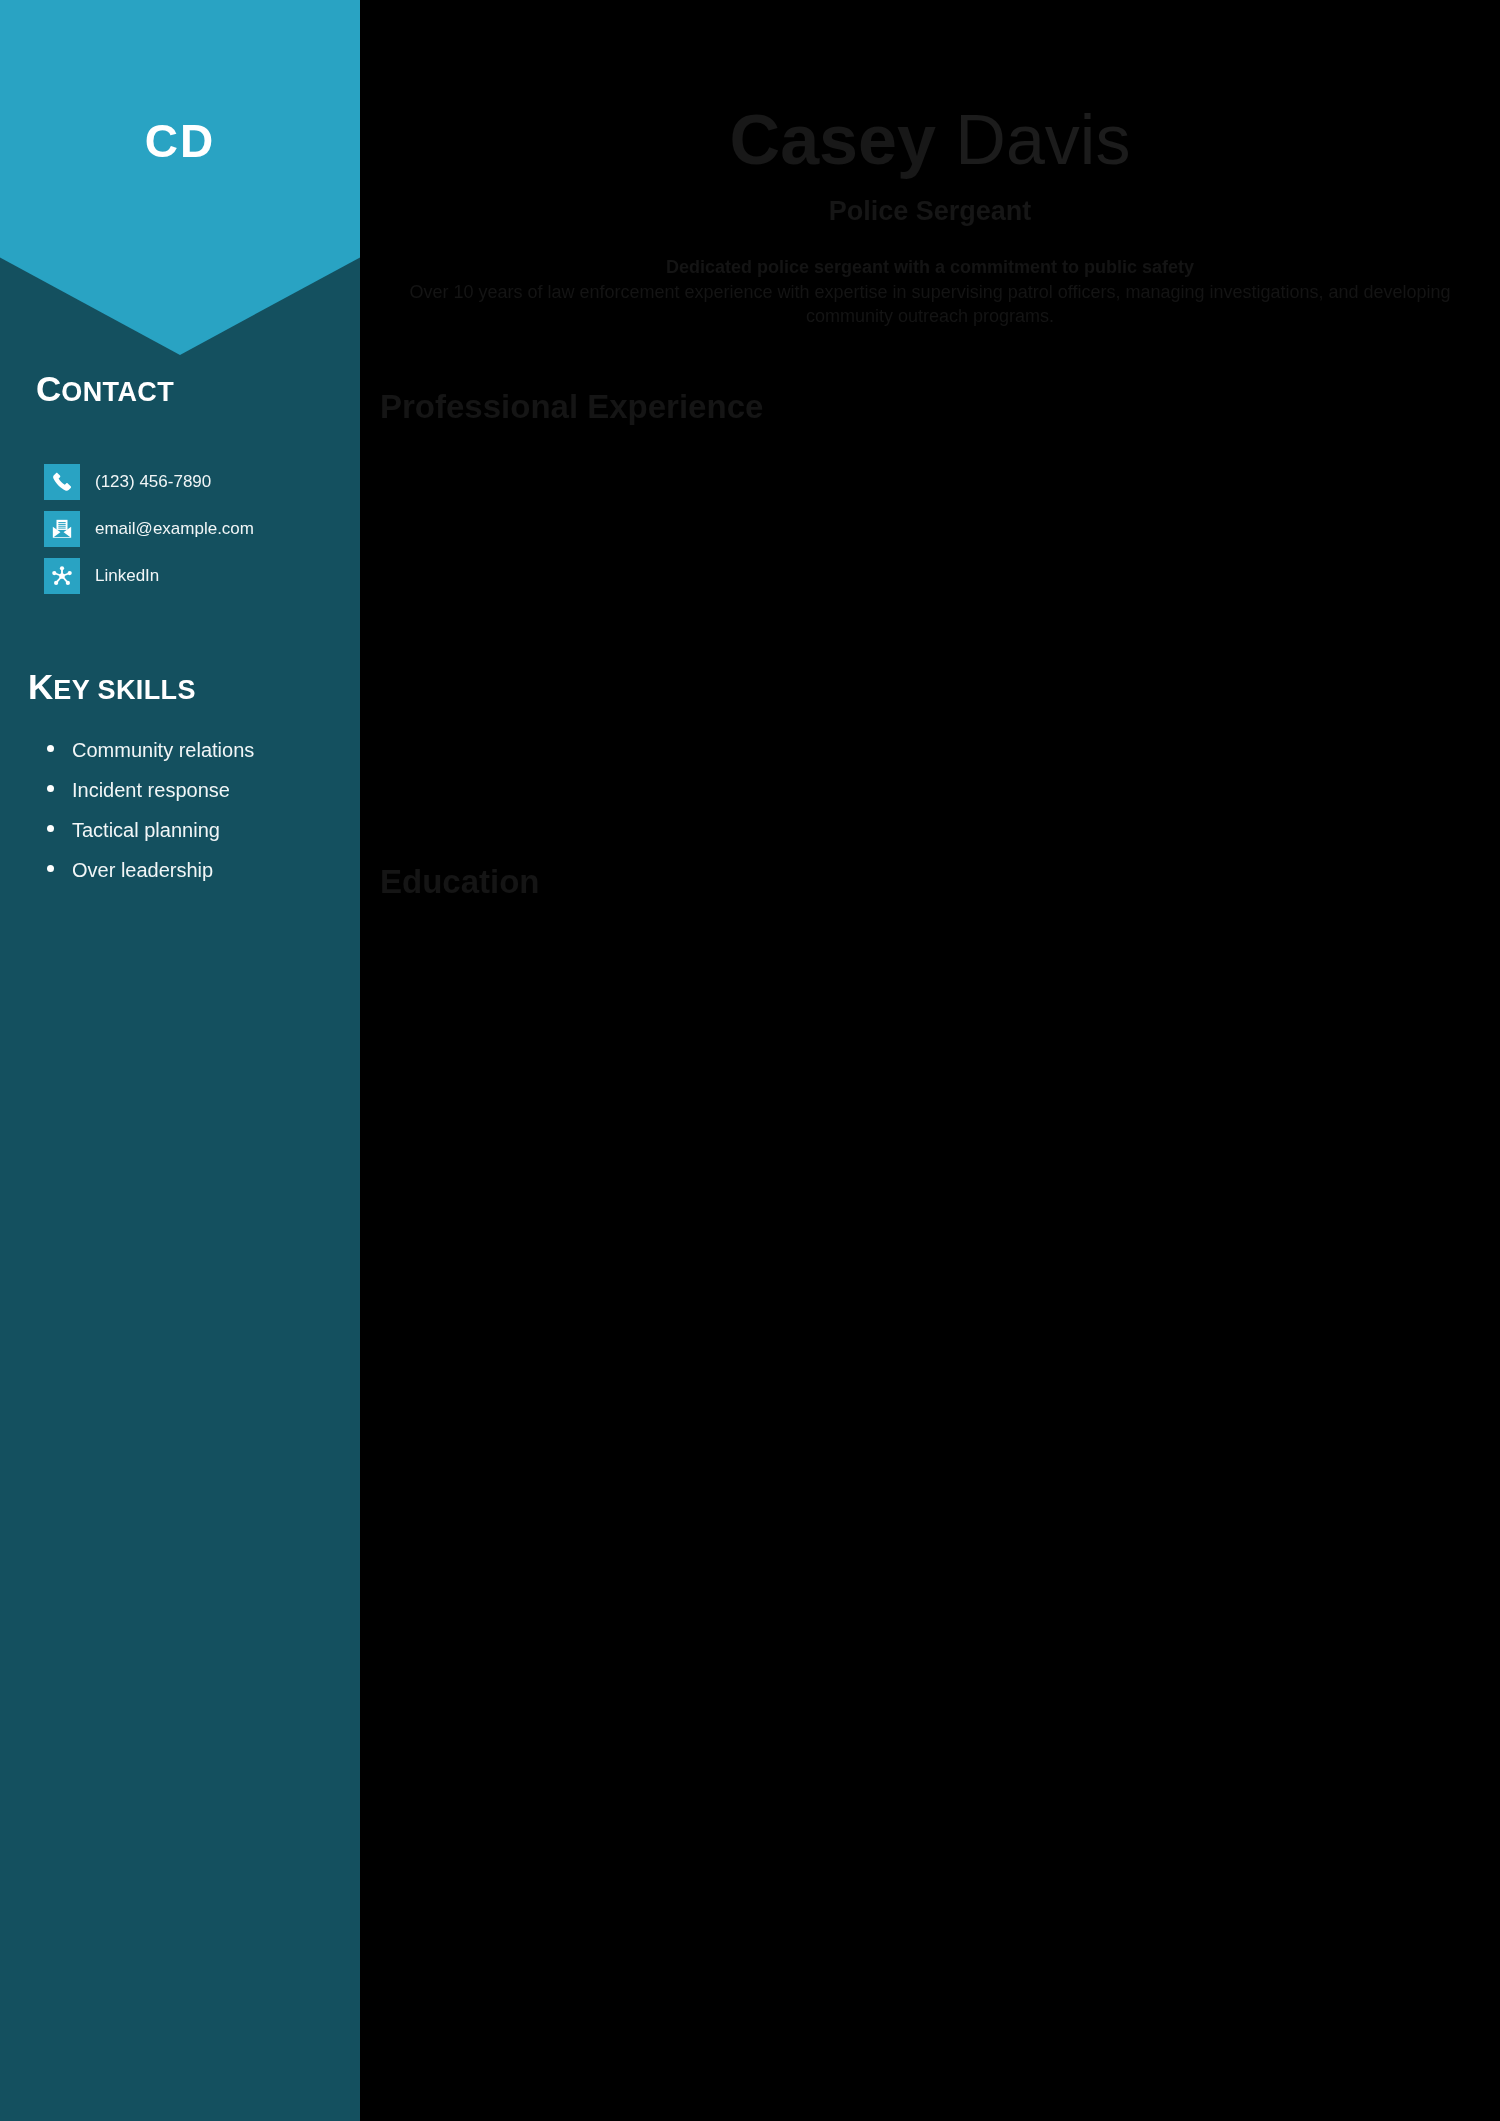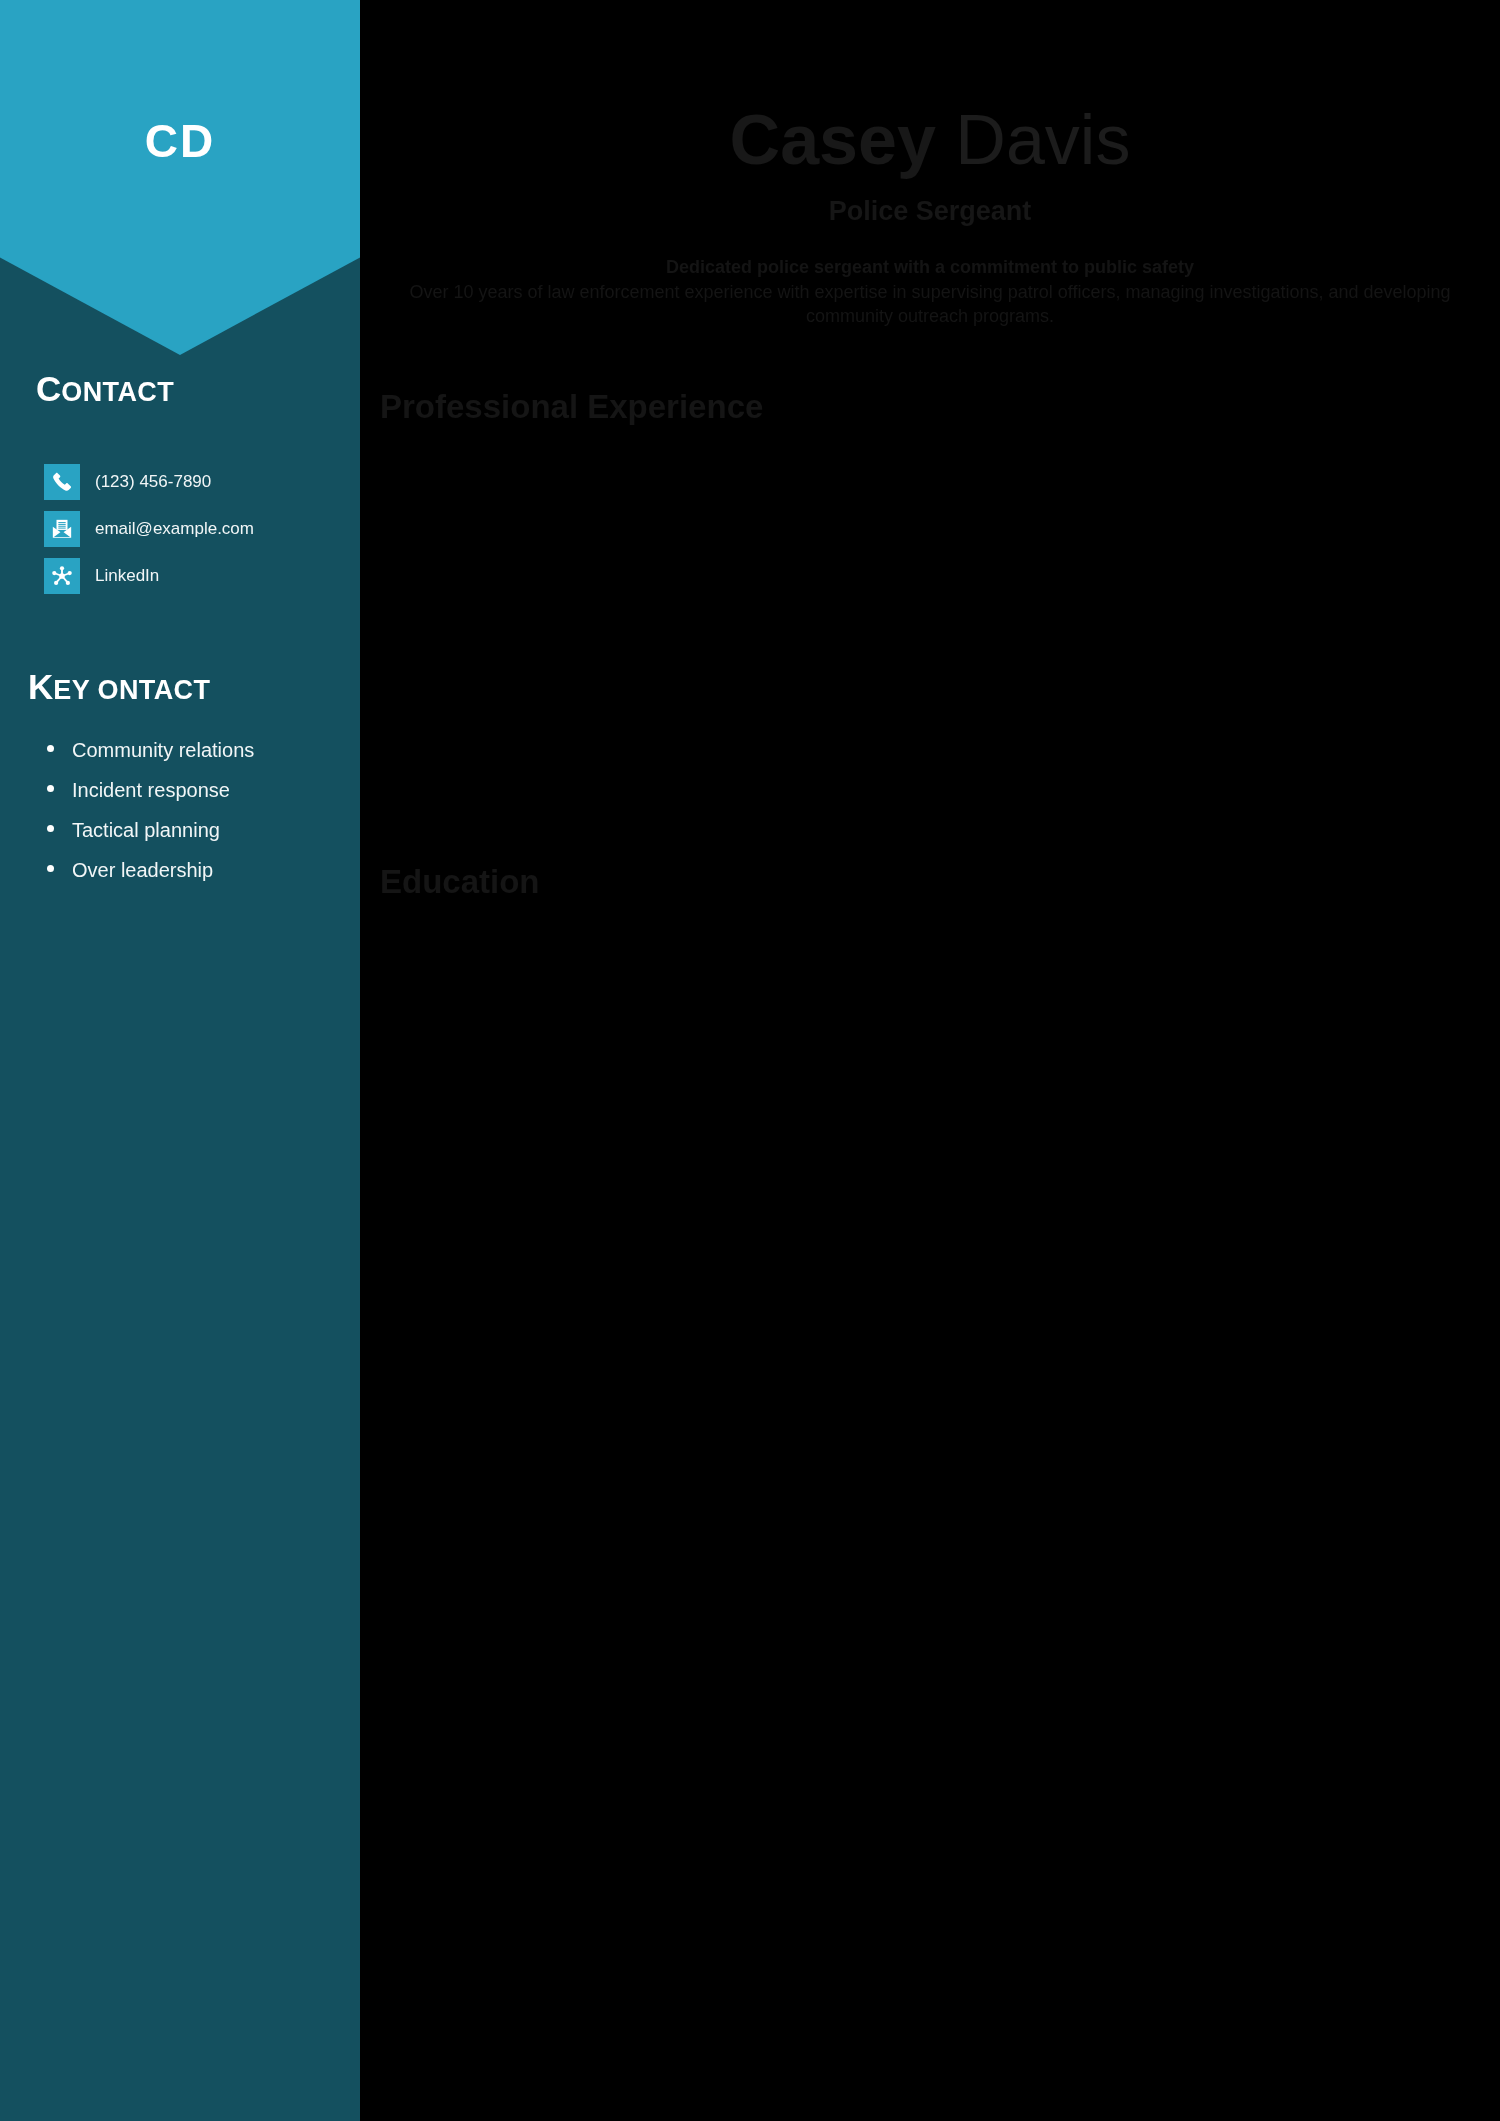--- a/index.html
+++ b/index.html
@@ -261,21 +261,21 @@
             </g>
           </svg>
         </span>
         <span class="contact-text">LinkedIn</span>
       </li>
 
 
     </ul>
 
     <h2 class="side-heading" id="skills-heading">
-      <span class="cap">K</span><span class="rest">EY ONTACT</span>
+      <span class="cap">K</span><span class="rest">EY SKILLS</span>
     </h2>
 
     <ul class="skills-list">
       <li class="skill-item">
         <span class="skill-bullet"></span>
         <span>Community relations</span>
       </li>
       <li class="skill-item">
         <span class="skill-bullet"></span>
         <span>Incident response</span>

